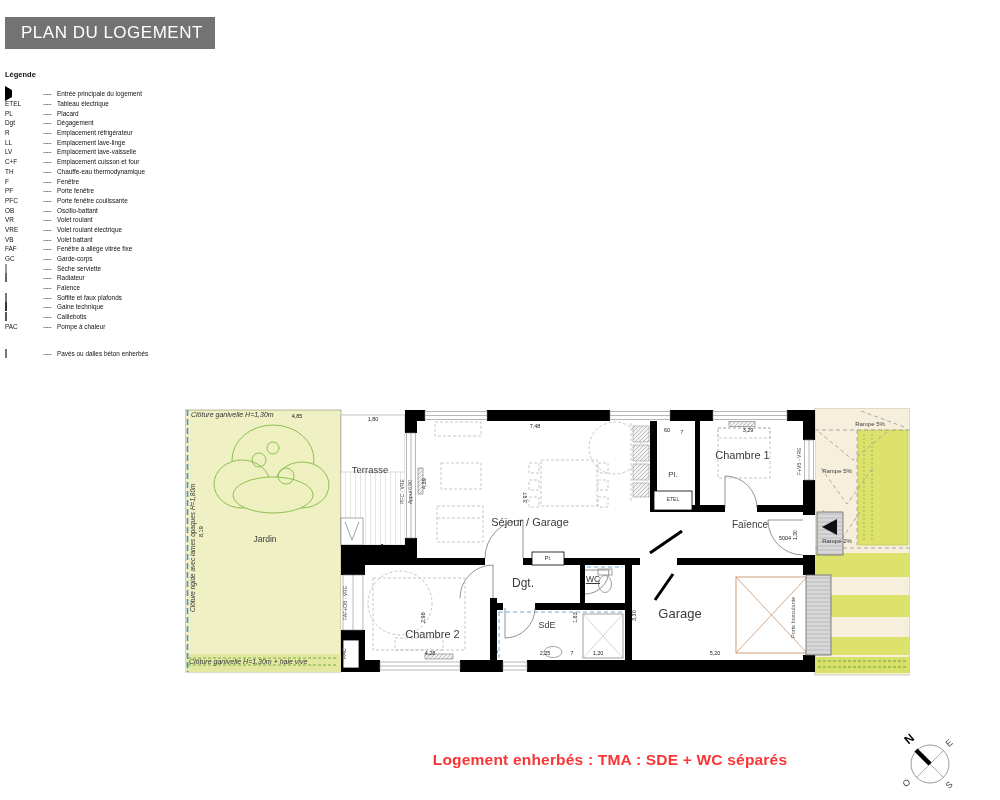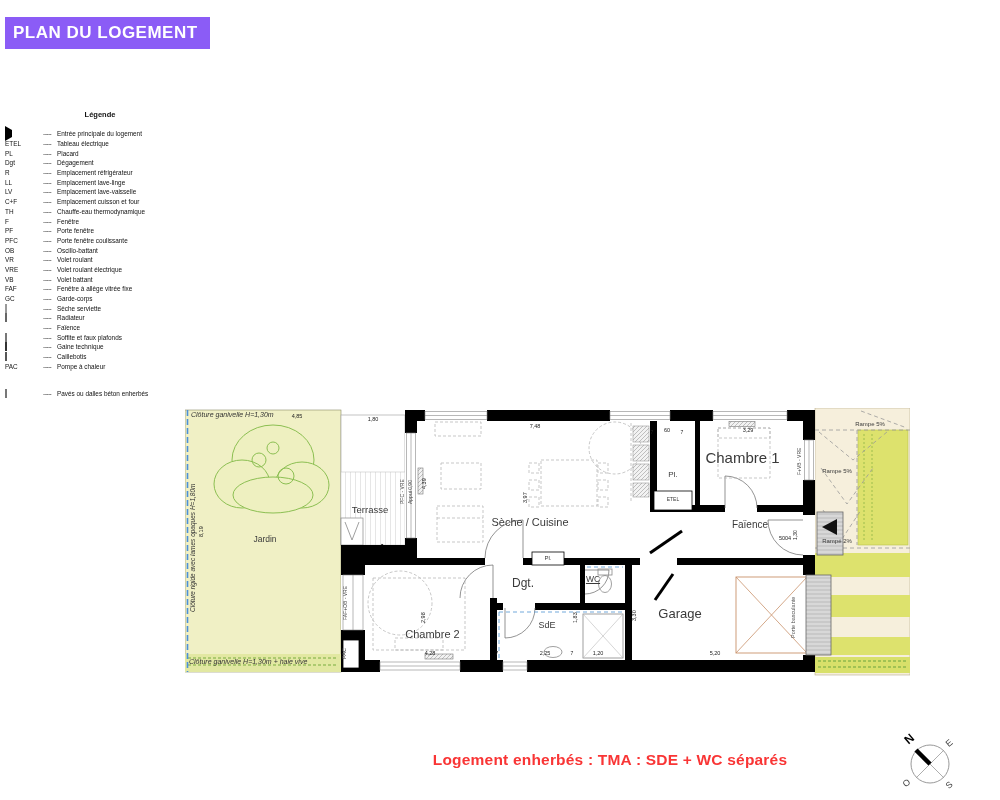--- a/index.html
+++ b/index.html
@@ -1,24 +1,24 @@
 <!DOCTYPE html>
 <html><head>
 <meta charset="utf-8">
 <style>
   html,body{margin:0;padding:0;background:#fff;}
   body{width:1000px;height:800px;position:relative;overflow:hidden;
        font-family:"Liberation Sans","DejaVu Sans",sans-serif;color:#111;}
   
-  .title{position:absolute;left:5px;top:17px;background:#8b5cf6;color:#fff;
-         font-size:17px;font-weight:bold;letter-spacing:.5px;padding:6px 12px 6px 8px;}
+  .title{position:absolute;left:5px;top:17px;background:#737373;color:#fff;
+         font-size:17px;font-weight:normal;letter-spacing:.5px;padding:6px 12px 6px 16px;}
   
   .legend{position:absolute;left:5px;top:70px;width:235px;}
-  .lhead{width:190px;text-align:center;font-size:7.5px;font-weight:bold;
-         margin-bottom:10px;margin-top:40px;}
+  .lhead{width:190px;text-align:left;font-size:7.5px;font-weight:bold;
+         margin-bottom:10px;}
   .lrow{display:flex;align-items:center;height:9.7px;font-size:6.4px;color:#111;}
   .lkey{width:38px;flex:none;}
   .ldash{width:14px;flex:none;color:#333;letter-spacing:-.5px;}
   .ldesc{white-space:nowrap;}
   .lrow-paves{margin-top:9px;height:26px;}
   .i-arrow{width:0;height:0;border-left:7px solid #000;border-top:4px solid transparent;border-bottom:4px solid transparent;}
   .i-seche{width:26px;height:5px;border:1px solid #999;background:repeating-linear-gradient(90deg,#ddd 0 1px,transparent 1px 5px);}
   .i-radia{width:26px;height:7px;border:1px solid #666;background:repeating-linear-gradient(90deg,#888 0 1px,transparent 1px 4px);}
   .i-faience{width:26px;height:0;border-top:2px dashed #5b9bd5;}
   .i-soffite{width:26px;height:8px;border:1px solid #777;background:repeating-linear-gradient(45deg,#aaa 0 1px,transparent 1px 5px);}
@@ -359,24 +359,24 @@
       <path d="M314,204 H438 M314,204 V250"></path>
       <path d="M402,159 H438"></path>
     </g>
     <g stroke="#777" stroke-width="0.6">
       <rect x="544" y="13.5" width="26" height="5" fill="url(#hatch)"></rect>
       <rect x="233" y="60" width="5" height="26" fill="url(#hatch)"></rect>
       <rect x="240" y="246" width="28" height="5" fill="url(#hatch)"></rect>
     </g>
   </svg>
 
-  <div class="lab" style="left:145px;top:57px;width:80px;font-size:9.5px;margin-top:40px;">Terrasse</div>
+  <div class="lab" style="left:145px;top:57px;width:80px;font-size:9.5px;">Terrasse</div>
   <div class="lab" style="left:40px;top:127px;width:80px;font-size:8.5px;">Jardin</div>
-  <div class="lab" style="left:250px;top:109px;width:190px;font-size:11px;">Sèche / Cuisine</div>
-  <div class="lab" style="left:500px;top:42px;width:115px;font-size:15px;">Chambre 1</div>
+  <div class="lab" style="left:250px;top:109px;width:190px;font-size:11px;">Séjour / Garage</div>
+  <div class="lab" style="left:500px;top:42px;width:115px;font-size:11px;">Chambre 1</div>
   <div class="lab" style="left:190px;top:221px;width:115px;font-size:11px;">Chambre 2</div>
   <div class="lab" style="left:520px;top:112px;width:90px;font-size:10px;">Faïence</div>
   <div class="lab" style="left:450px;top:199px;width:90px;font-size:13px;">Garage</div>
   <div class="lab" style="left:318px;top:169px;width:40px;font-size:12px;">Dgt.</div>
   <div class="lab" style="left:390px;top:167px;width:36px;font-size:8.5px;text-decoration:underline;">WC</div>
   <div class="lab" style="left:342px;top:213px;width:40px;font-size:9px;">SdE</div>
   <div class="lab" style="left:473px;top:63px;width:30px;font-size:8px;">Pl.</div>
   <div class="lab" style="left:349px;top:147px;width:28px;font-size:6px;">Pl.</div>
   <div class="lab" style="left:469px;top:89px;width:38px;font-size:5px;">ETEL</div>
   <div class="lab vtx" style="left:157px;top:234px;height:24px;width:16px;font-size:5.5px;">PAC</div>

